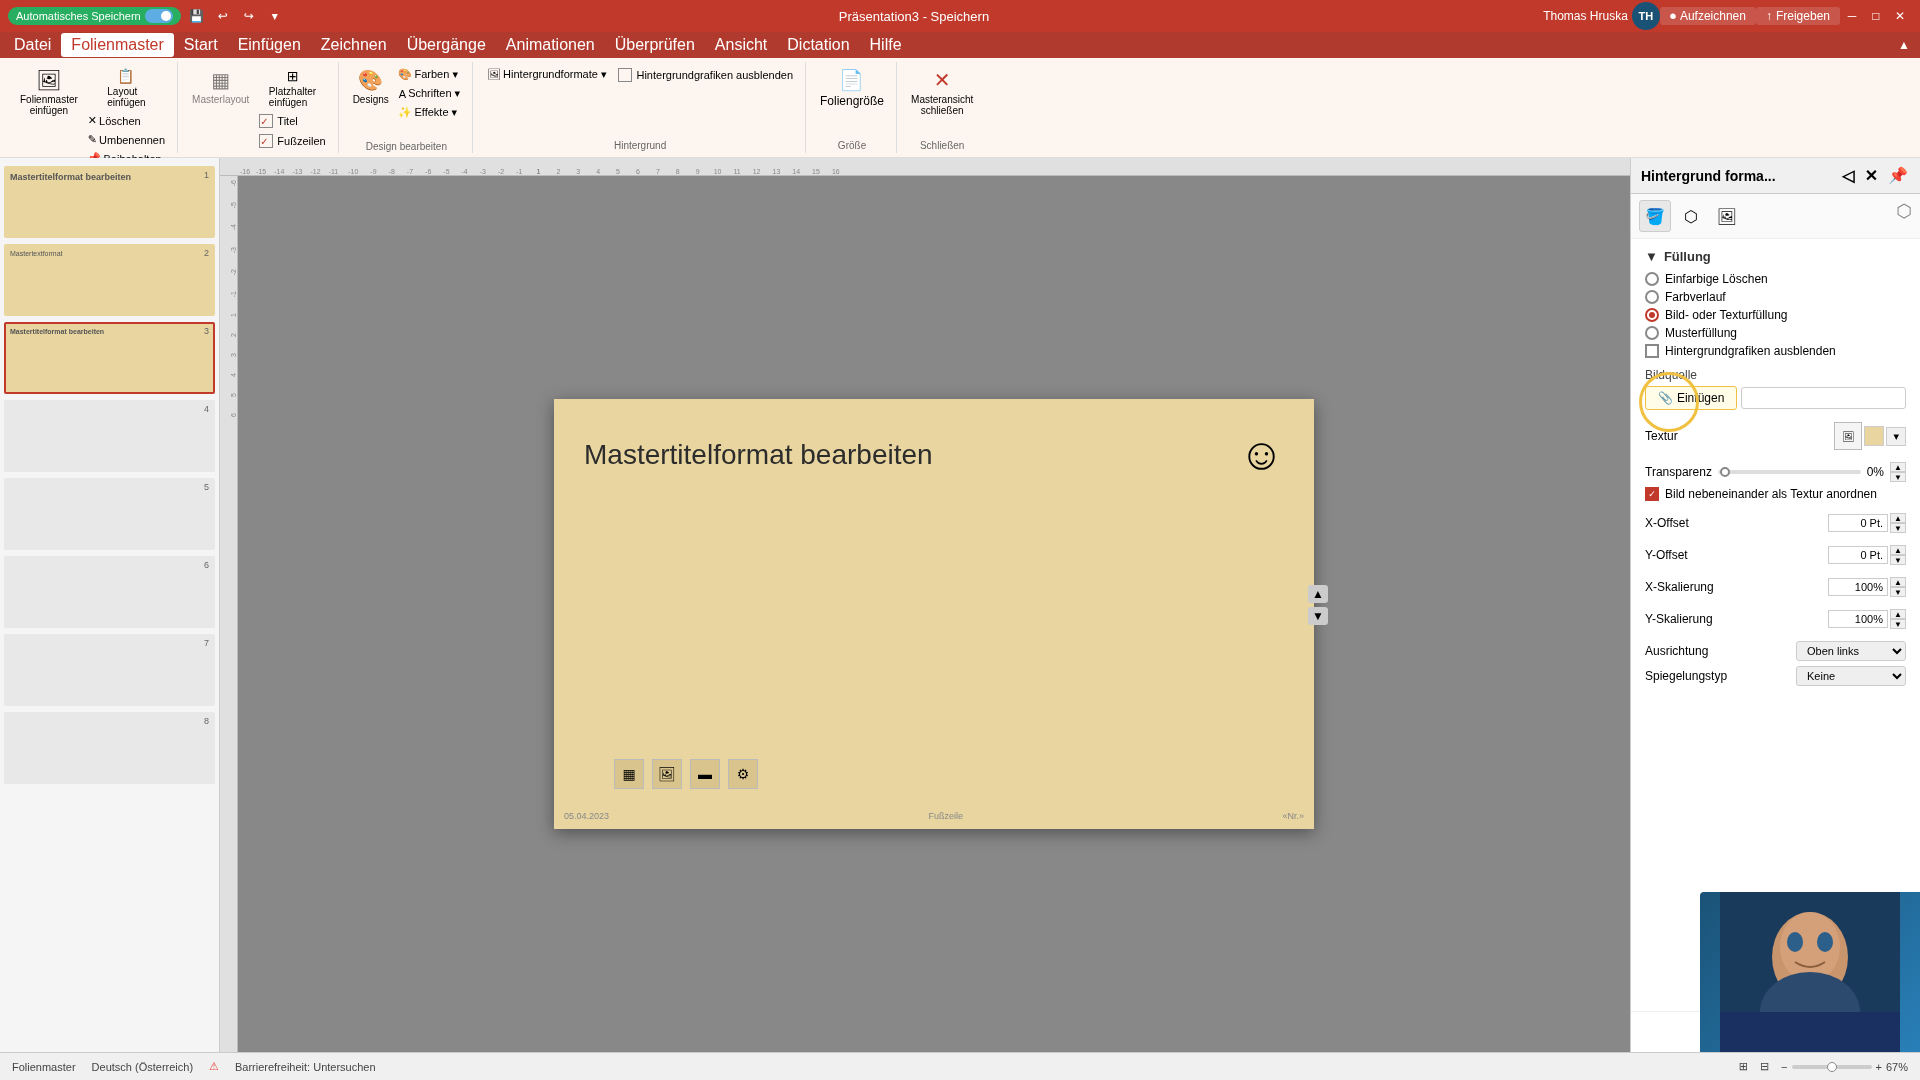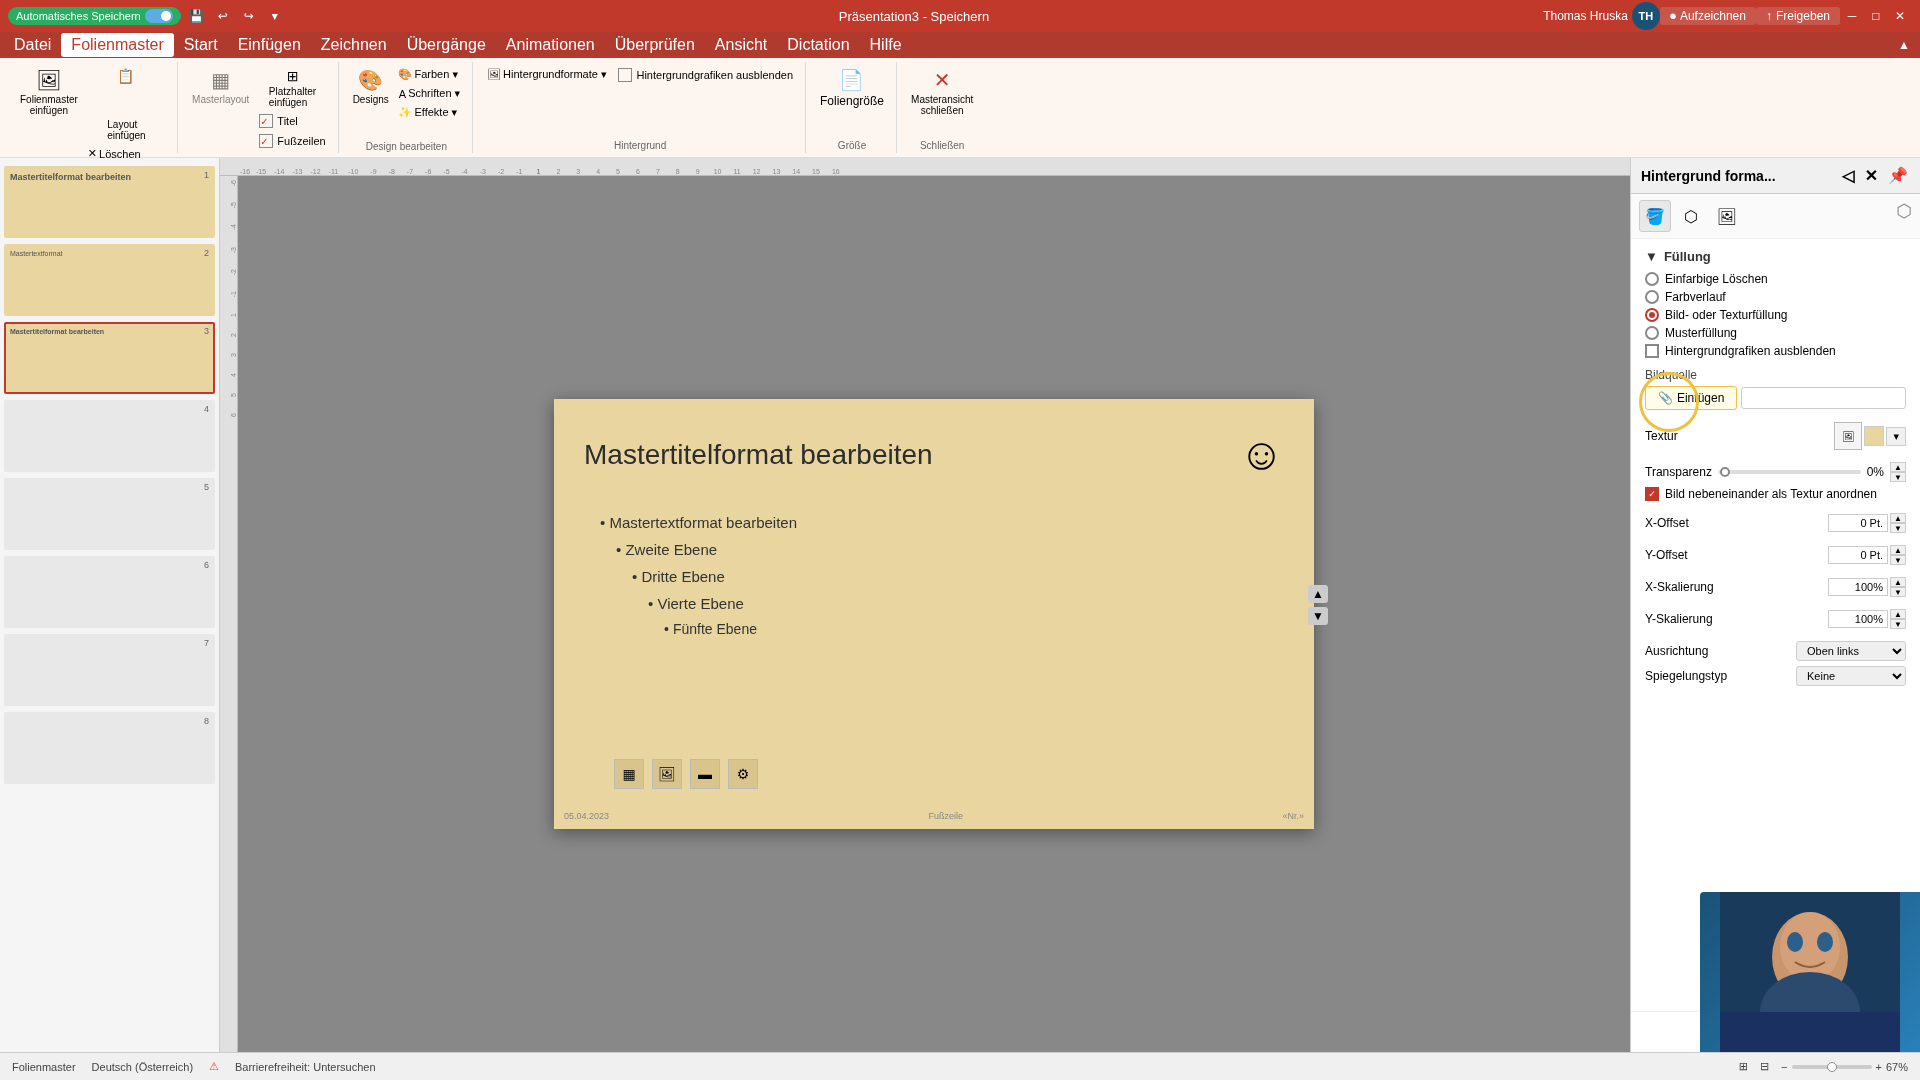--- a/index.html
+++ b/index.html
@@ -213,21 +213,21 @@
 
   <div class="ribbon-group">
     <div class="ribbon-group-buttons">
       <div class="rib-btn">
         <span class="rib-icon">🖼</span>
         <span style="font-size:10px;text-align:center;">Folienmaster<br>einfügen</span>
       </div>
       <div style="display:flex;flex-direction:column;gap:2px;">
         <div class="rib-btn">
           <span class="rib-icon" style="font-size:14px;">📋</span>
-          <span style="font-size:10px;margin-top:33px;">Layout<br>einfügen</span>
+          <span style="font-size:10px;">Layout<br>einfügen</span>
         </div>
         <div class="rib-btn-small">
           <span>✕</span>
           <span>Löschen</span>
         </div>
         <div class="rib-btn-small">
           <span>✎</span>
           <span>Umbenennen</span>
         </div>
         <div class="rib-btn-small">
@@ -419,29 +419,20 @@
         <span style="font-size:7px;color:#888;writing-mode:vertical-lr;transform:rotate(180deg);">3</span>
         <span style="font-size:7px;color:#888;writing-mode:vertical-lr;transform:rotate(180deg);">4</span>
         <span style="font-size:7px;color:#888;writing-mode:vertical-lr;transform:rotate(180deg);">5</span>
         <span style="font-size:7px;color:#888;writing-mode:vertical-lr;transform:rotate(180deg);">6</span>
       </div>
     </div>
 
     <div id="slide-canvas">
       <div class="slide-title-text">Mastertitelformat bearbeiten</div>
       <div class="slide-emoji">☺</div>
-      <div class="slide-body">
-        <div class="slide-bullet">Mastertextformat bearbeiten</div>
-        <div class="slide-sub1">Zweite Ebene</div>
-        <div class="slide-sub2">Dritte Ebene</div>
-        <div class="slide-sub3">Vierte Ebene</div>
-        <div style="padding-left:80px;font-size:14px;">
-          <span style="padding-right:4px;">•</span><span>Fünfte Ebene</span>
-        </div>
-      </div>
       <div class="slide-icons-row">
         <div class="slide-icon-placeholder">▦</div>
         <div class="slide-icon-placeholder">🖼</div>
         <div class="slide-icon-placeholder">▬</div>
         <div class="slide-icon-placeholder">⚙</div>
       </div>
       <div class="slide-footer">
         <span>05.04.2023</span>
         <span>Fußzeile</span>
         <span>«Nr.»</span>

